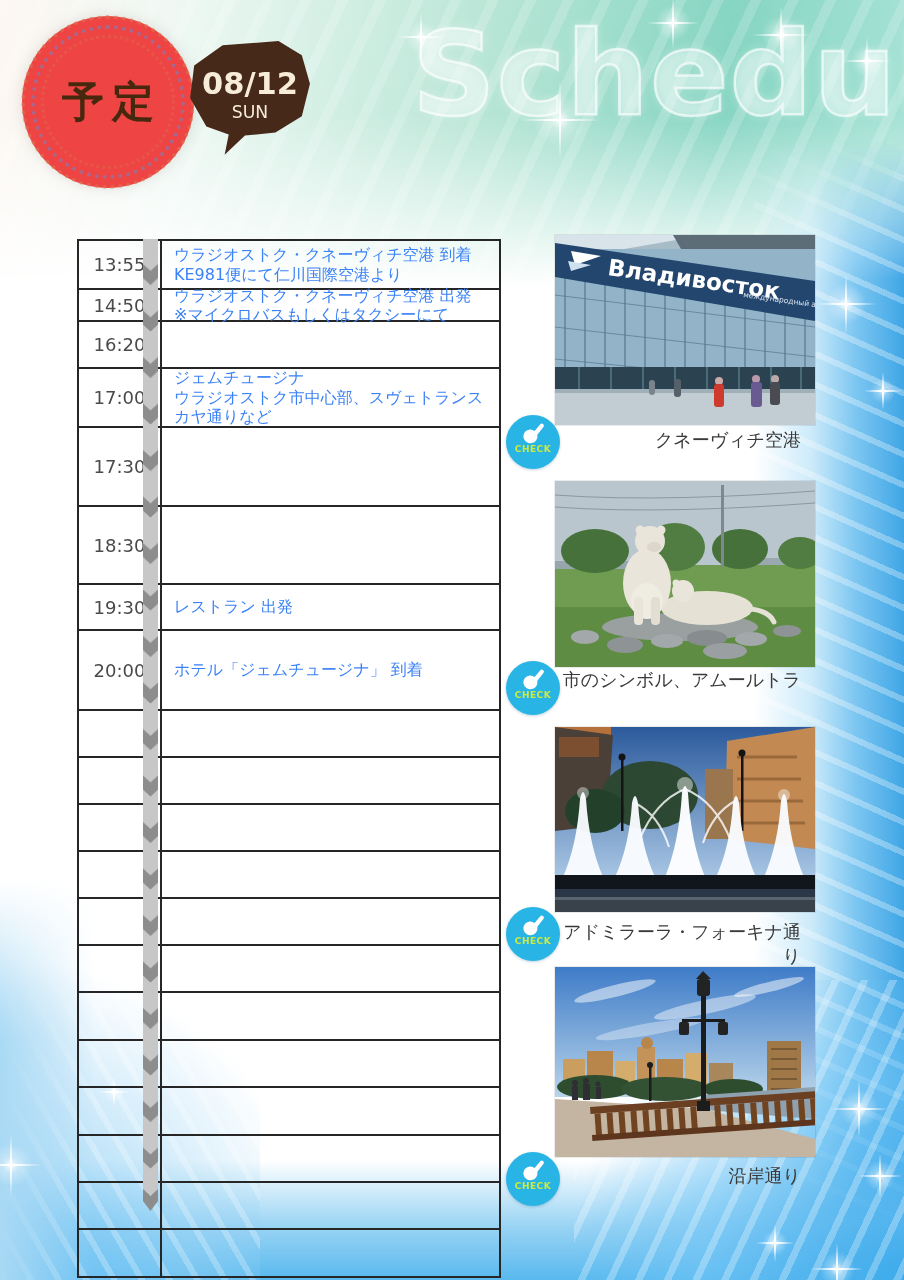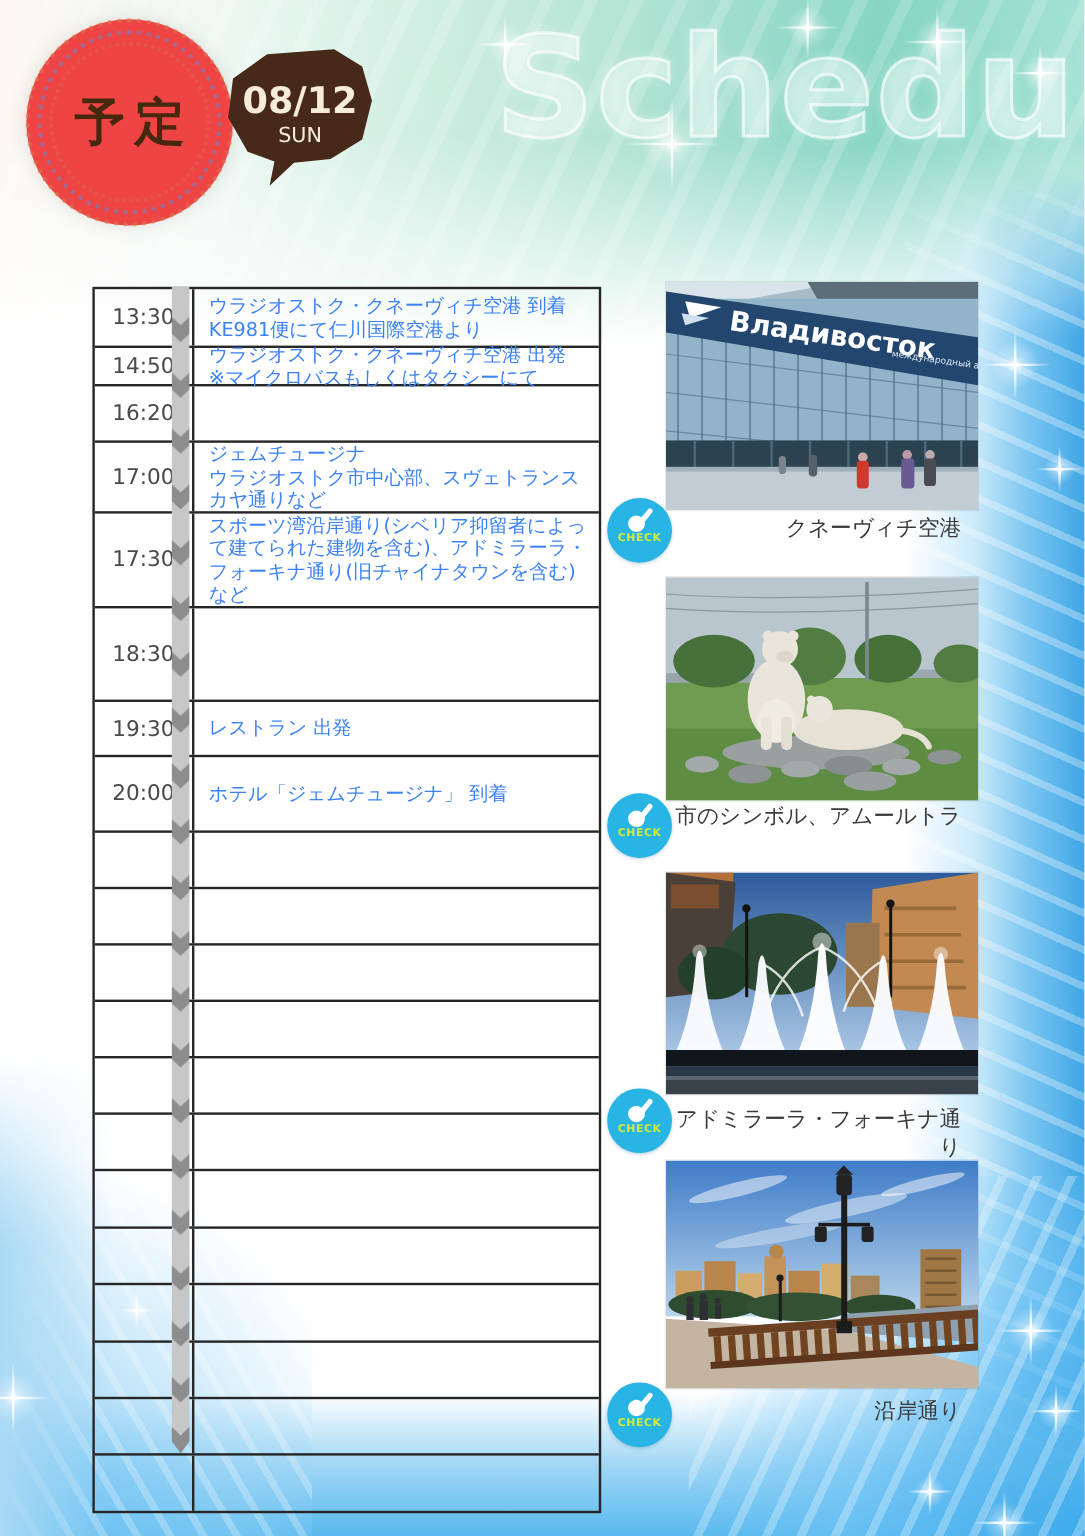--- a/index.html
+++ b/index.html
@@ -121,49 +121,48 @@
   </div>
 
   <svg class="date-bubble" viewBox="0 0 130 118">
     <polygon points="40,6 95,2 118,16 126,44 118,76 92,92 62,95 42,114 46,94 24,86 8,58 12,26" fill="#47291a"></polygon>
     <text class="txt-date" x="67" y="54" text-anchor="middle">08/12</text>
     <text class="txt-day" x="67" y="78" text-anchor="middle">SUN</text>
   </svg>
 
   <div class="sched">
     <div class="row" style="height:49px">
-        <div class="cell time">13:30</div>
+        <div class="cell time">13:55</div>
         <div class="cell body">ウラジオストク・クネーヴィチ空港 到着
 KE981便にて仁川国際空港より</div>
       </div>
     <div class="row" style="height:32px">
         <div class="cell time">14:50</div>
         <div class="cell body">ウラジオストク・クネーヴィチ空港 出発
 ※マイクロバスもしくはタクシーにて</div>
       </div>
     <div class="row" style="height:47px">
         <div class="cell time">16:20</div>
       </div>
     <div class="row" style="height:59px">
         <div class="cell time">17:00</div>
         <div class="cell body">ジェムチュージナ
 ウラジオストク市中心部、スヴェトランスカヤ通りなど</div>
       </div>
     <div class="row" style="height:79px">
         <div class="cell time">17:30</div>
-        <div class="cell body">スポーツ湾沿岸通り(シベリア抑留者によって建てられた建物を含む)、アドミラーラ・フォーキナ通り(旧チャイナタウンを含む)など</div>
       </div>
     <div class="row" style="height:78px">
         <div class="cell time">18:30</div>
       </div>
     <div class="row" style="height:46px">
         <div class="cell time">19:30</div>
         <div class="cell body">レストラン 出発</div>
       </div>
-    <div class="row" style="height:63px">
+    <div class="row" style="height:80px">
         <div class="cell time">20:00</div>
         <div class="cell body">ホテル「ジェムチュージナ」 到着</div>
       </div>
     <div class="row" style="height:47px">
         <div class="cell time"></div>
         <div class="cell body"></div>
       </div>
     <div class="row" style="height:47px">
         <div class="cell time"></div>
         <div class="cell body"></div>

